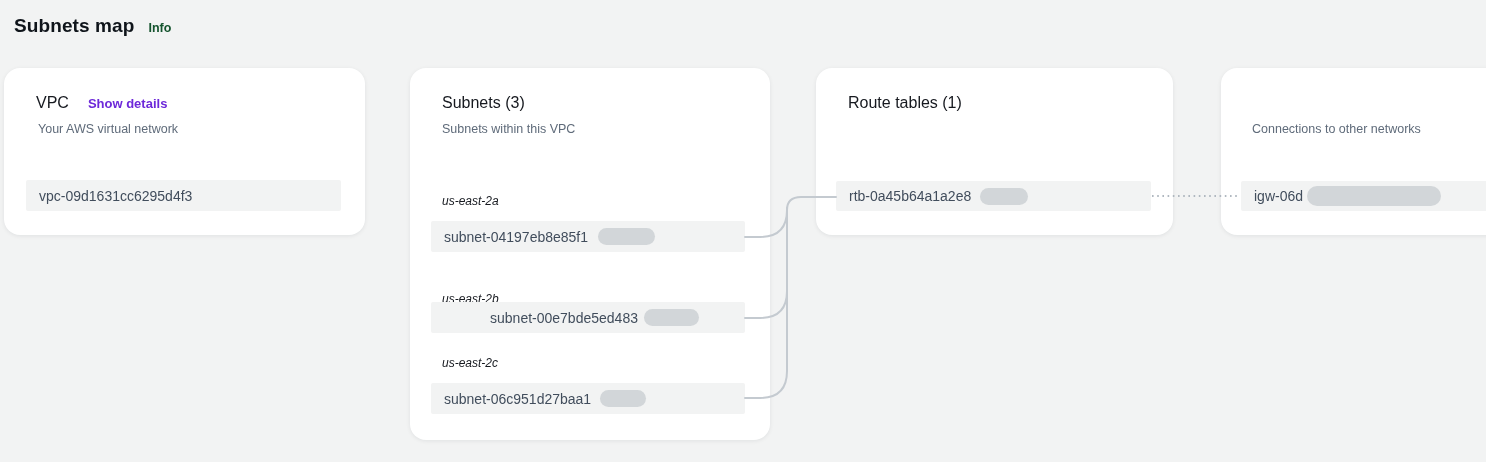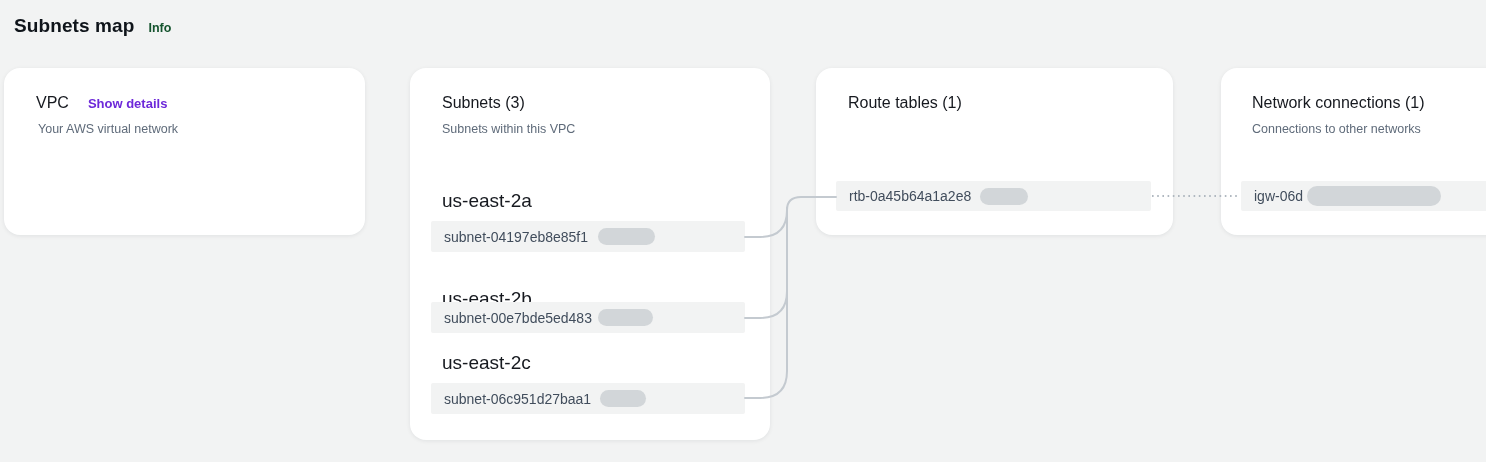--- a/index.html
+++ b/index.html
@@ -68,22 +68,23 @@
     height: 31px;
     display: flex; align-items: center;
     padding-left: 13px;
     font-size: 14px; color: #414d5c;
     box-sizing: border-box;
     white-space: nowrap;
     cursor: pointer;
   }
   .az-label {
     position: absolute;
-    font-size: 19px; color: #16191f; line-height: 18px;
+    font-size: 12px; color: #16191f; line-height: 18px;
     white-space: nowrap;
+    font-style: italic;
   }
   .blob {
     display: inline-block;
     background: #d2d6d9;
     border-radius: 10px;
     height: 17px;
     flex: none;
   }
 
   
@@ -103,55 +104,57 @@
   <h1 class="page-title">Subnets map</h1>
   <a class="info-link">Info</a>
 </div>
 
 <div class="card card-vpc">
   <div class="title-row">
     <span class="card-title">VPC</span>
     <a class="show-details-link">Show details</a>
   </div>
   <div class="card-subtitle" style="left:34px;">Your AWS virtual network</div>
+  <div class="res-box" style="left:22px; top:112px; width:315px;">
+    <span>vpc-09d1631cc6295d4f3</span>
+  </div>
 </div>
 
 <div class="card card-sub">
   <div class="card-title" style="left:32px;">Subnets (3)</div>
   <div class="card-subtitle" style="left:32px;">Subnets within this VPC</div>
 
   <div class="az-label" style="left:32px; top:124px;">us-east-2a</div>
   <div class="res-box" style="left:21px; top:153px; width:314px;">
     <span>subnet-04197eb8e85f1</span>
     <span class="blob" style="width:57px; margin-left:10px;"></span>
   </div>
 
   <div class="az-label" style="left:32px; top:205px;margin-top:17px;">us-east-2b</div>
-  <div class="res-box" style="left:21px; top:234px; width:314px;">
+  <div class="res-box" style="left:21px; top:234px; width:314px;justify-content:center;">
     <span>subnet-00e7bde5ed483</span>
     <span class="blob" style="width:55px; margin-left:6px;"></span>
   </div>
 
   <div class="az-label" style="left:32px; top:286px;">us-east-2c</div>
   <div class="res-box" style="left:21px; top:315px; width:314px;">
     <span>subnet-06c951d27baa1</span>
     <span class="blob" style="width:46px; margin-left:9px;"></span>
   </div>
 </div>
 
 <div class="card card-rtb">
   <div class="card-title" style="left:32px;">Route tables (1)</div>
   <div class="res-box" style="left:20px; top:113px; width:315px; height:30px;">
     <span>rtb-0a45b64a1a2e8</span>
     <span class="blob" style="width:48px; margin-left:9px;"></span>
   </div>
 </div>
 
 <div class="card card-net">
-  <div class="card-title" style="left:31px;">Network connections (1)</div>
   <div class="card-subtitle" style="left:31px;">Connections to other networks</div>
   <div class="res-box" style="left:20px; top:113px; width:280px; height:30px;">
     <span>igw-06d</span>
     <span class="blob" style="width:134px; height:20px; margin-left:4px;"></span>
   </div>
 </div>
 
 <svg class="connectors" viewBox="0 0 1486 462" xmlns="http://www.w3.org/2000/svg">
 
   <path class="solid-line" d="M745,237 H760 Q787,237 787,210 Q787,197 801,197 H836"></path>

